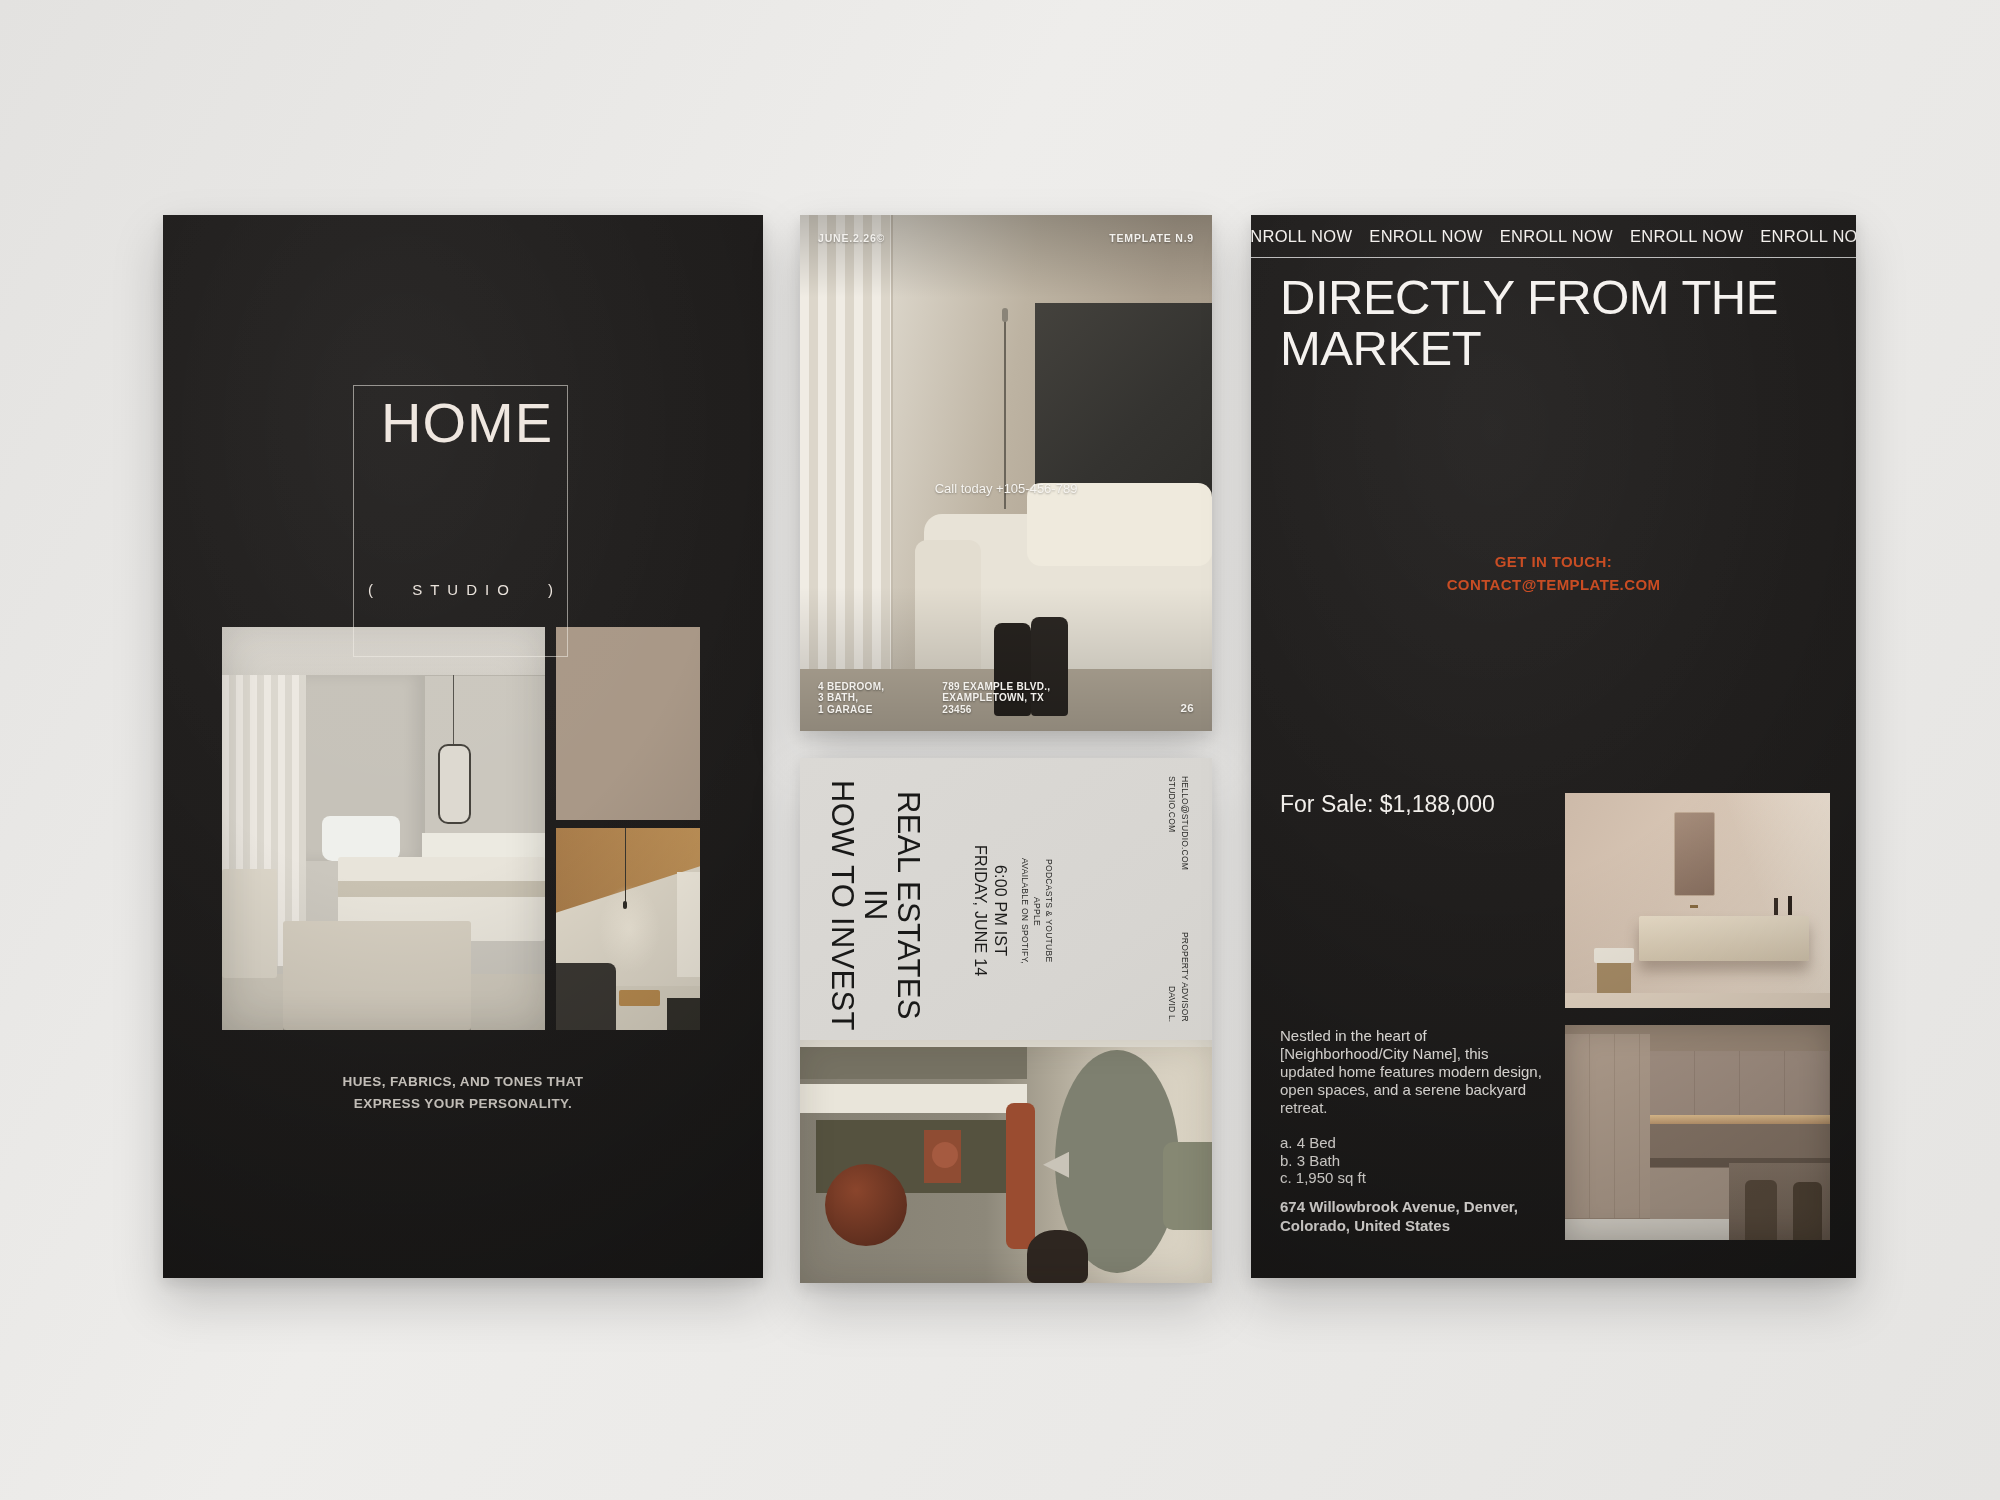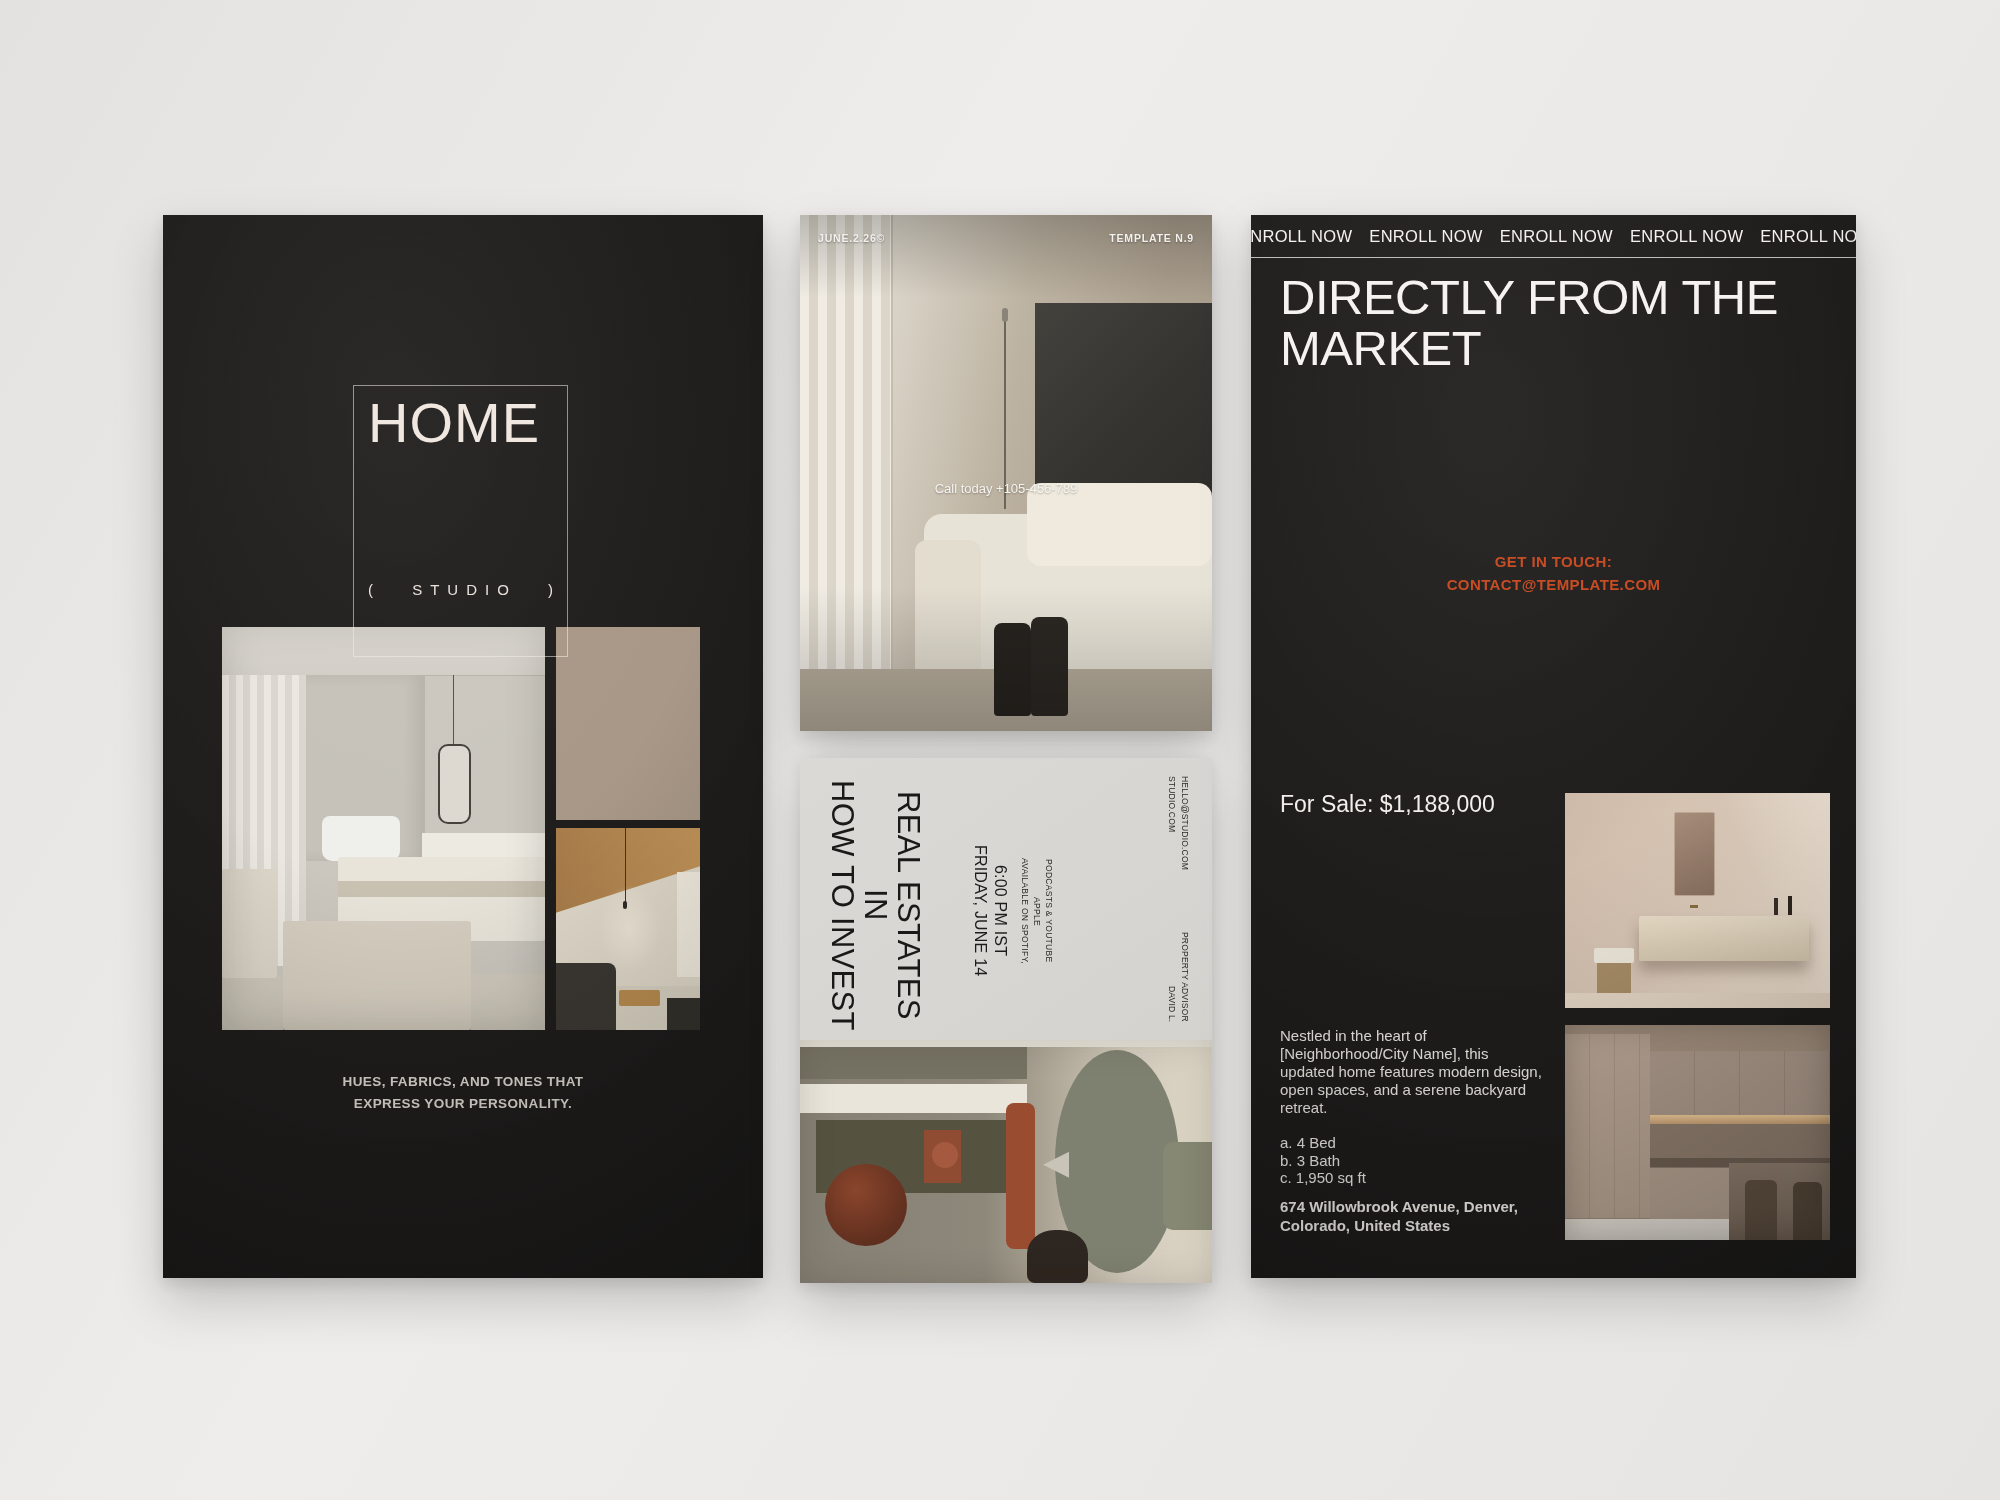--- a/index.html
+++ b/index.html
@@ -10,21 +10,21 @@
   .card{position:absolute;box-shadow:0 24px 48px rgba(0,0,0,.18),0 6px 14px rgba(0,0,0,.10);}
   .dark{background:radial-gradient(140% 110% at 35% 15%, #242221 0%, #201e1d 45%, #1b1a19 100%);color:#f1eeea;}
   .vignette{position:absolute;inset:0;pointer-events:none;
             background:radial-gradient(120% 95% at 40% 20%, rgba(255,255,255,.035) 0%, rgba(0,0,0,0) 45%, rgba(0,0,0,.28) 100%);}
   .vrt{writing-mode:vertical-lr;text-orientation:sideways;}
 
   
   .home-frame{left:190px;top:170px;width:215px;height:272px;border:1px solid rgba(243,238,232,.55);
               z-index:3;display:flex;flex-direction:column;justify-content:space-between;
               padding:9px 14px 58px 14px;box-sizing:border-box;}
-  .home-title{font-size:56px;font-weight:400;letter-spacing:1px;color:#efe7e0;text-align:left;line-height:1;}
+  .home-title{font-size:56px;font-weight:400;letter-spacing:1px;color:#efe7e0;text-align:right;line-height:1;}
   .home-sub{display:flex;justify-content:space-between;align-items:center;color:#eae3dc;font-size:15px;}
   .home-sub .sp{letter-spacing:8px;margin-right:-8px;}
   .home-caption{left:0;top:856px;width:600px;text-align:center;font-size:13.5px;font-weight:700;
                 letter-spacing:.4px;line-height:1.65;color:#d9d4cd;}
 
   
   .photo{position:absolute;overflow:hidden;}
   .photo>div{position:absolute;}
 
   
@@ -138,20 +138,33 @@
       <div style="inset:0;background:linear-gradient(180deg,rgba(0,0,0,.22) 0%,rgba(0,0,0,0) 16%,rgba(0,0,0,0) 72%,rgba(0,0,0,.22) 100%);"></div>
     </div>
 
     <div class="abs fs-head">
       <span>JUNE.2.26©</span>
       <span>TEMPLATE N.9</span>
     </div>
 
     <div class="abs fs-sub">Call today +105-456-789</div>
 
+    <div class="abs fs-foot">
+      <div>
+        <div>4 BEDROOM,</div>
+        <div>3 BATH,</div>
+        <div>1 GARAGE</div>
+      </div>
+      <div class="fs-col2">
+        <div>789 EXAMPLE BLVD.,</div>
+        <div>EXAMPLETOWN, TX</div>
+        <div>23456</div>
+      </div>
+      <div class="fs-num">26</div>
+    </div>
   </div>
 
   <div class="card pod" style="left:800px;top:758px;width:412px;height:525px;overflow:hidden;">
 
     <div class="abs vrt pod-title">
       <div>HOW TO INVEST IN</div>
       <div>REAL ESTATES</div>
     </div>
 
     <div class="abs vrt pod-when">

